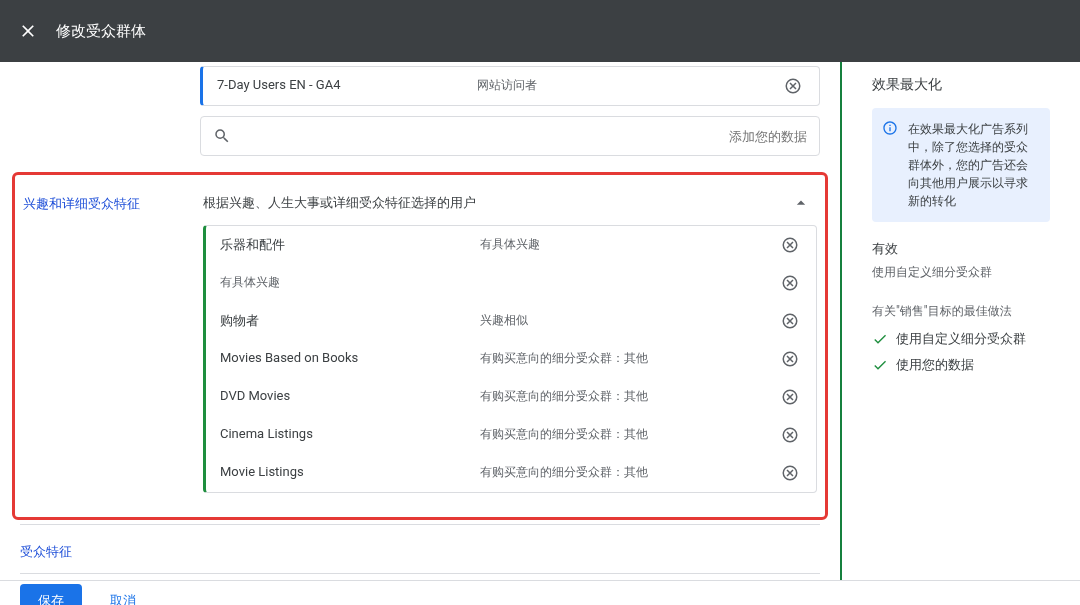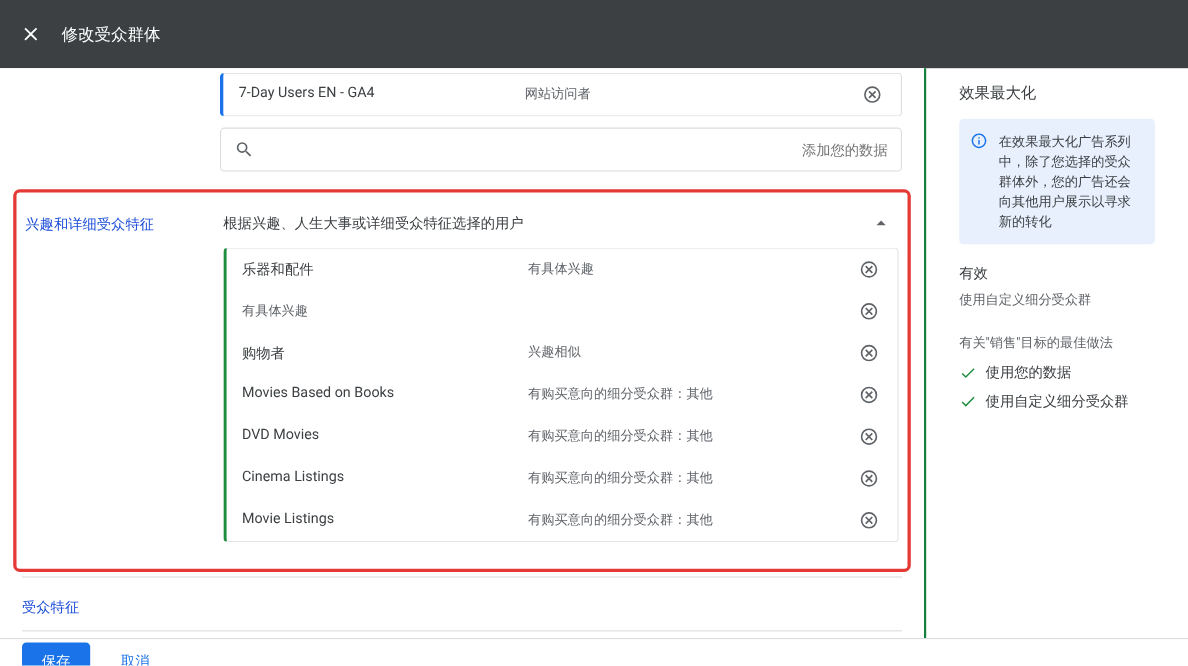--- a/index.html
+++ b/index.html
@@ -193,27 +193,27 @@
       <span>在效果最大化广告系列中，除了您选择的受众群体外，您的广告还会向其他用户展示以寻求新的转化</span>
     </div>
     <div class="status-head">有效</div>
     <div class="status-sub">使用自定义细分受众群</div>
     <div class="best-head">有关"销售"目标的最佳做法</div>
     <div id="checks">
         <div class="check-line">
           <svg viewBox="0 0 24 24" fill="currentColor">
             <path d="M9 16.17 4.83 12l-1.42 1.41L9 19 21 7l-1.41-1.41z"></path>
           </svg>
-          <span>使用您的数据</span>
+          <span>使用自定义细分受众群</span>
         </div>
         <div class="check-line">
           <svg viewBox="0 0 24 24" fill="currentColor">
             <path d="M9 16.17 4.83 12l-1.42 1.41L9 19 21 7l-1.41-1.41z"></path>
           </svg>
-          <span>使用自定义细分受众群</span>
+          <span>使用您的数据</span>
         </div>
       </div>
   </div>
 </div>
 
 <div class="footer">
   <button class="btn-primary">保存</button>
   <button class="btn-link">取消</button>
 </div>
 

